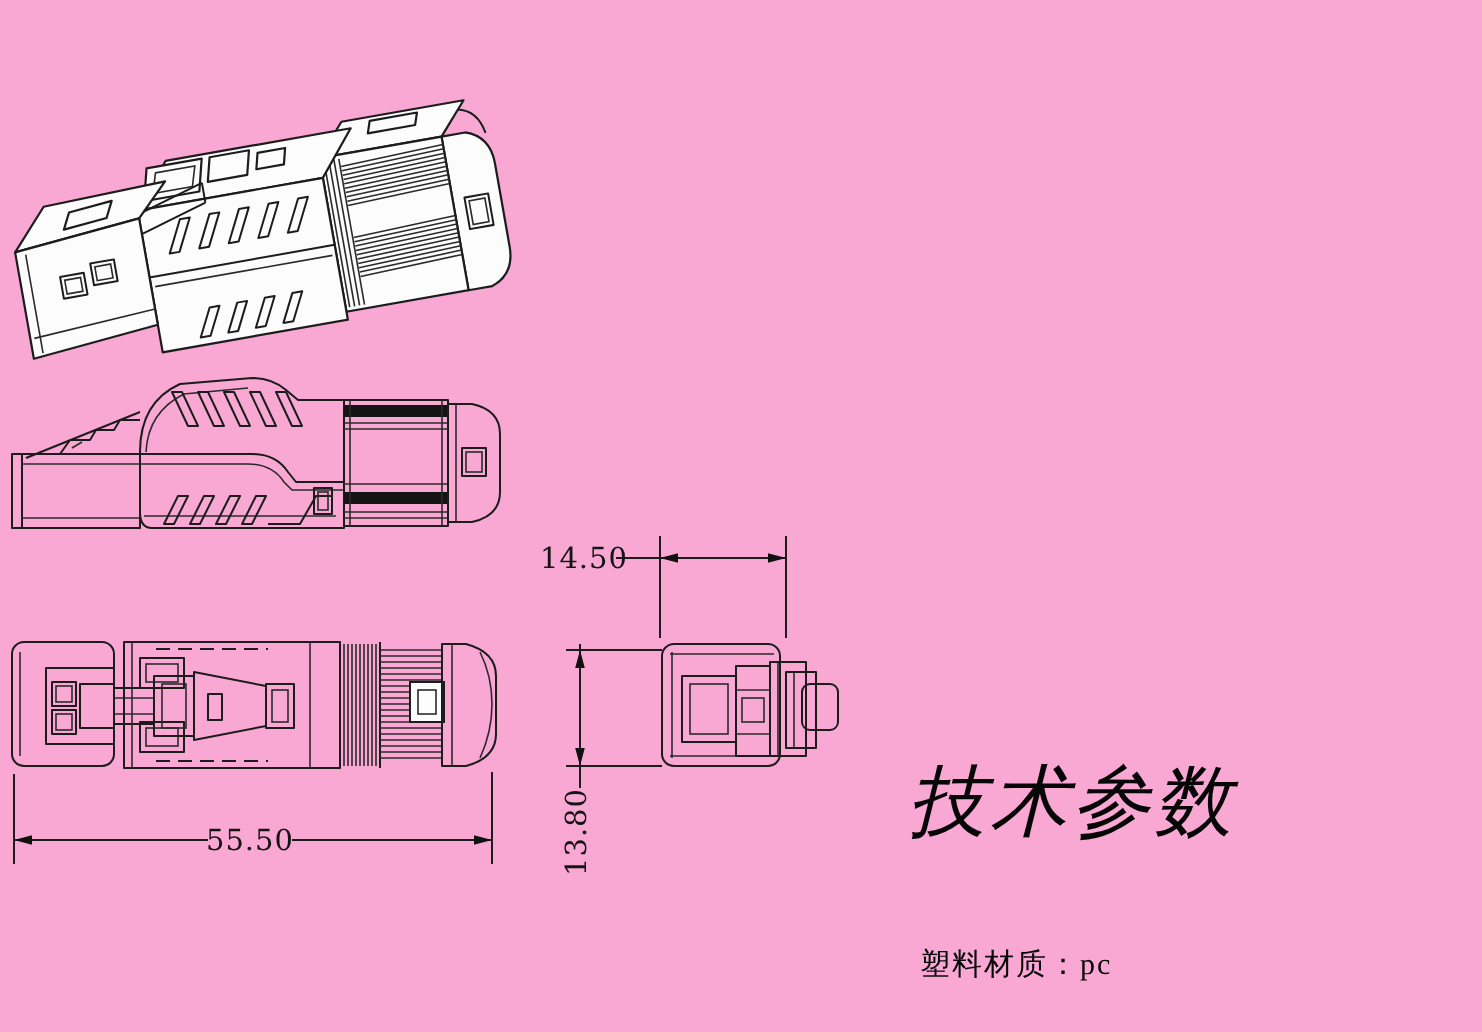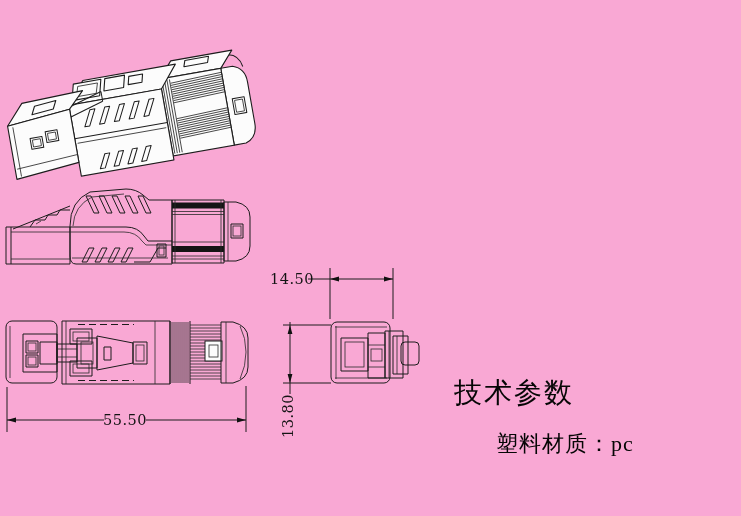--- a/index.html
+++ b/index.html
@@ -10,24 +10,24 @@
   }
   .stage svg{position:absolute;left:0;top:0;}
   .ln{stroke:#1c1c1c;stroke-width:1;fill:none;stroke-linejoin:round;stroke-linecap:butt;}
   .lnt{stroke:#2a2a2a;stroke-width:.8;fill:none;}
   .face{stroke:#1c1c1c;stroke-width:1.1;fill:#fcfcfc;stroke-linejoin:round;}
   .dark{fill:#141414;stroke:none;}
   .arrow{fill:#111;stroke:none;}
   .dimtxt{font-family:"DejaVu Serif","Liberation Serif",serif;font-size:14.5px;fill:#141414;letter-spacing:.5px;}
   .hidden-edge{stroke:#1c1c1c;stroke-width:1;fill:none;stroke-dasharray:7 4;}
   .specs-title{
-    position:absolute;left:454px;top:374px;font-size:28px;color:#060606;
-    letter-spacing:2px;white-space:nowrap;
+    position:absolute;left:454px;top:374px;font-size:39px;color:#060606;
+    letter-spacing:2px;white-space:nowrap;font-style:italic;
   }
-  .spec-line{position:absolute;left:496px;font-size:22px;color:#060606;white-space:nowrap;letter-spacing:1px;}
+  .spec-line{position:absolute;left:460px;font-size:15px;color:#060606;white-space:nowrap;letter-spacing:1px;margin-top:44px;}
   .spec-line.l1{top:429px;}
   .spec-line.l2{top:459px;}
 </style>
 </head>
 <body>
 
 <div class="stage">
 
 <svg width="741" height="516" viewBox="0 0 741 516">
 

